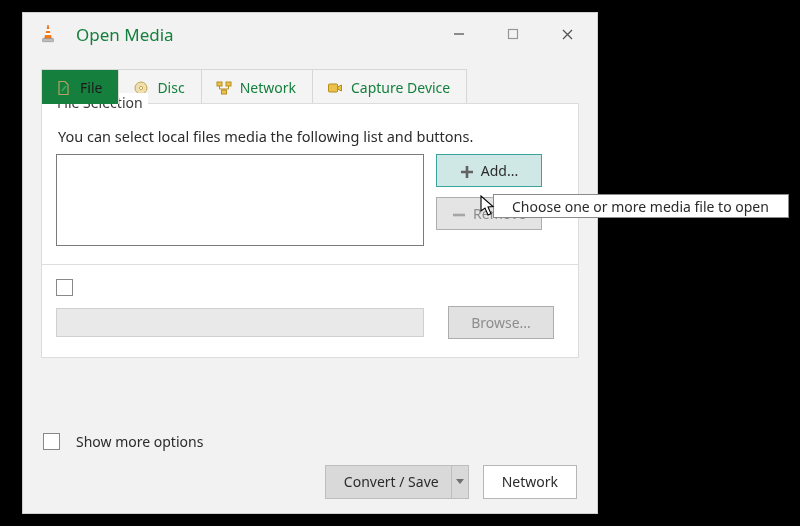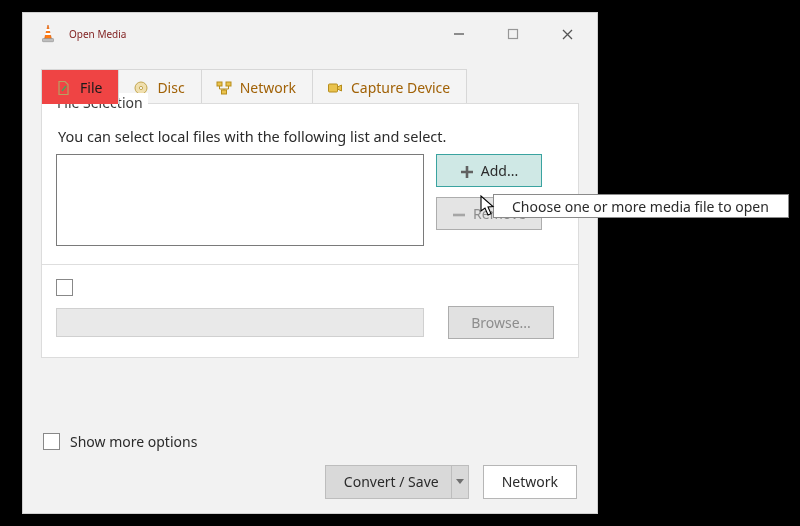--- a/index.html
+++ b/index.html
@@ -23,22 +23,23 @@
       display:flex;align-items:center;
       padding:0 6px 0 14px;
     }
     .vlc-ico{
       width:22px;height:22px;
       margin-right:10px;
       flex:none;
     }
     .title-text{
       flex:1 1 auto;
-      font-size:10px;
-      color:#7f1d1d;
+      font-size:17px;
+      color:#15803d;
+      margin-left:7px;
     }
     .win-btns{display:flex;gap:18px;margin-right:6px;}
     .win-btn{
       width:36px;height:28px;
       display:flex;align-items:center;justify-content:center;
       color:#4a4a4a;opacity:.85;
     }
     .body{
       flex:1 1 auto;
       padding:0 18px 12px 18px;
@@ -47,28 +48,28 @@
     .tabs{
       display:flex;align-items:flex-end;
       height:38px;
       margin-top:10px;
     }
     .tab{
       padding:8px 16px 7px 14px;
       border:1px solid #d7d7d7;
       border-bottom:none;
       background:#f4f4f4;
-      color:#a16207;
+      color:#15803d;
       margin-right:-1px;
       display:flex;align-items:center;gap:8px;
       position:relative;top:1px;
       font-size:14px;
     }
     .tab.active{
-      background:#ef4444;
+      background:#15803d;
       color:#1b1b1b;
       z-index:2;
     }
     .tab .ico{width:16px;height:16px;flex:none;}
     .fieldset{
       border:1px solid #dcdcdc;
       background:#fff;
       flex:0 0 auto;
       padding:0 14px 18px 14px;
       position:relative;
@@ -121,21 +122,21 @@
       width:17px;height:17px;border:1px solid #888;background:#fff;
       box-sizing:border-box;flex:none;
     }
     .sub-input{
       width:368px;height:29px;
       border:1px solid #d0d0d0;background:#e9e9e9;
       box-sizing:border-box;
     }
     .sub-input-row{display:flex;align-items:center;gap:24px;}
     .spacer{flex:1 1 auto;}
-    .opt-row{display:flex;align-items:center;gap:10px;margin-top:4px;margin-left:2px;}
+    .opt-row{display:flex;align-items:center;gap:16px;margin-top:4px;margin-left:2px;}
     .footer{
       display:flex;align-items:center;justify-content:flex-end;
       gap:14px;
       padding:14px 2px 2px 0;
     }
     .footer-btn{
       height:34px;line-height:34px;
       background:#d9d9d9;border:1px solid #bdbdbd;
       font-size:14px;color:#2b2b2b;
       padding:0 18px;
@@ -232,21 +233,21 @@
               <rect x="1.5" y="4" width="9" height="8" rx="1" fill="#e9c24d" stroke="#b78d1d"></rect>
               <path d="M10.5 7 l4-2 v6 l-4-2 z" fill="#e9c24d" stroke="#b78d1d"></path>
             </svg>
         </span>
         <span>Capture Device</span>
       </div>
     </div>
 
     <div class="fieldset">
       <span class="legend">File Selection</span>
-      <div class="instr">You can select local files with the following list and select.</div>
+      <div class="instr">You can select local files media the following list and buttons.</div>
 
       <div class="file-row">
         <div class="listbox"></div>
         <div class="side-btns">
           <div class="btn add">
             <span class="plus-ico">
               <svg viewBox="0 0 14 14">
                   <path d="M7 1 V13 M1 7 H13" stroke="#616161" stroke-width="2.6"></path>
                 </svg>
             </span>

